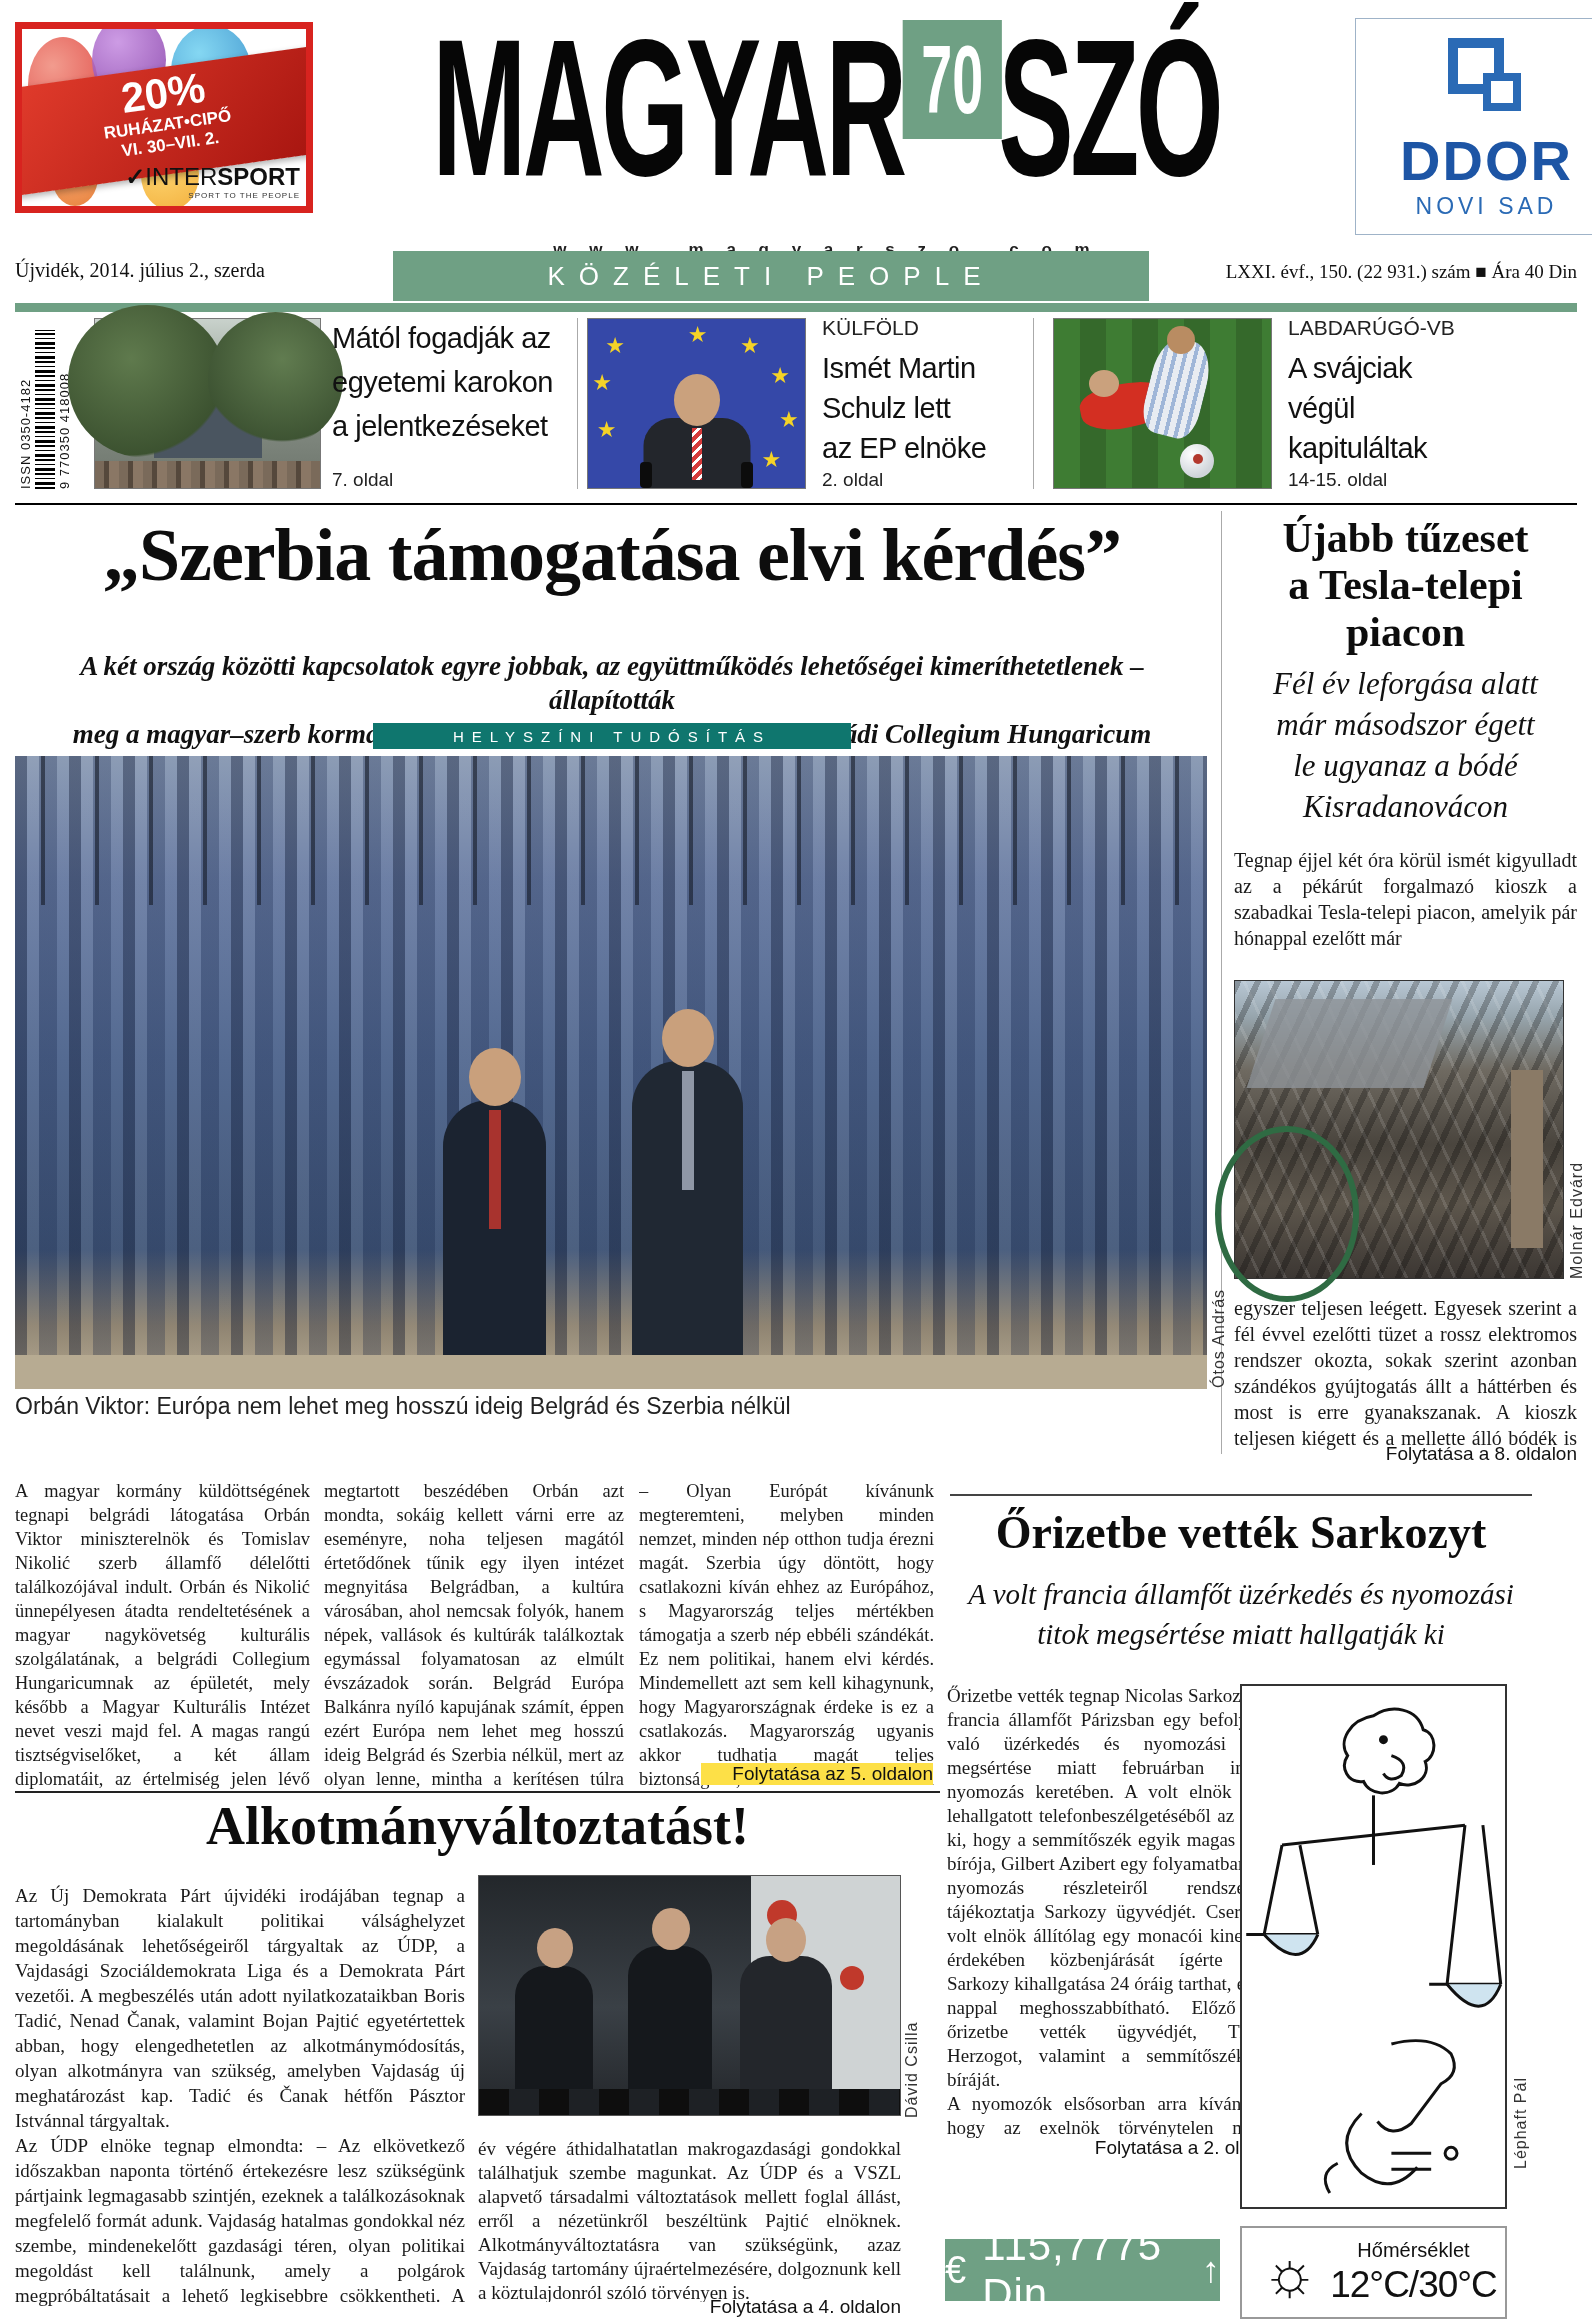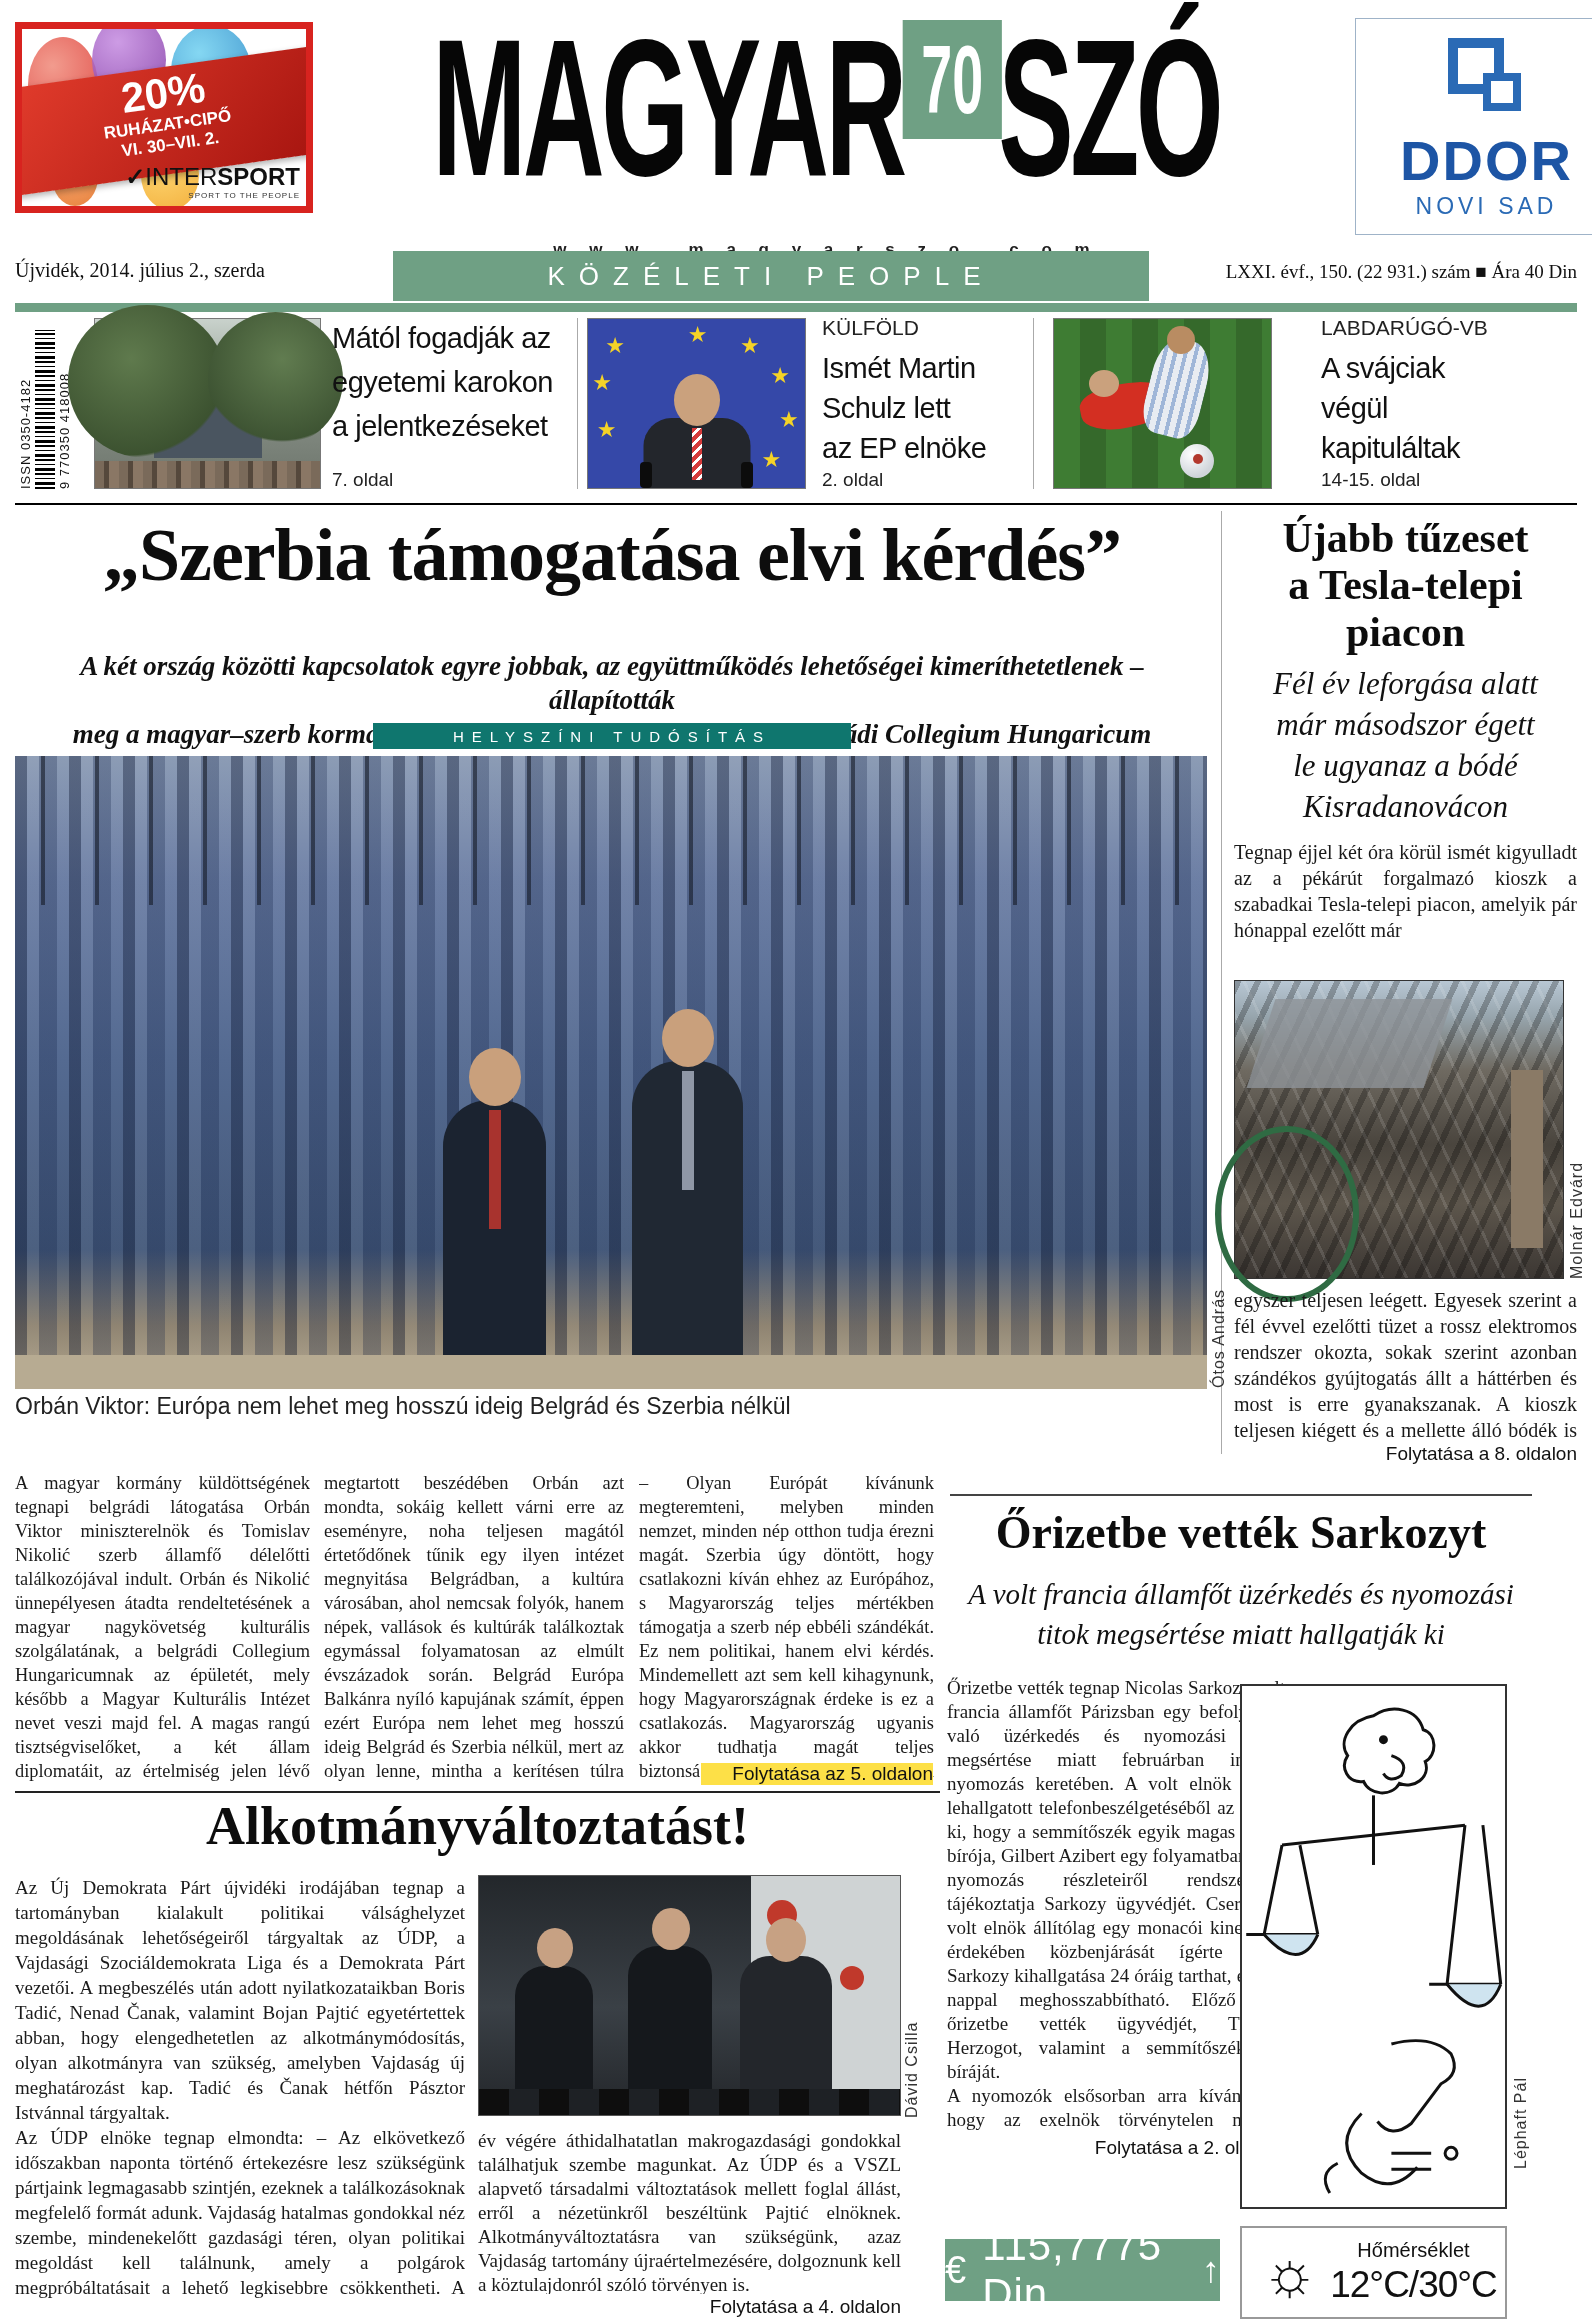--- a/index.html
+++ b/index.html
@@ -1,21 +1,21 @@
 <!DOCTYPE html>
 <html><head>
 <meta charset="utf-8">
 <style>
   html,body{margin:0;padding:0;background:#e8e8e8;}
   #page{position:relative;width:1592px;height:2321px;background:#fff;overflow:hidden;
         font-family:"Liberation Serif",serif;color:#1a1a1a;}
   .abs{position:absolute;}
   .prel{white-space:pre-line;}
   .just{text-align:justify;}
-  .ovh{overflow:hidden;}
+  .ovh{overflow:hidden;margin-top:8px;}
   .vtext{writing-mode:vertical-rl;transform:rotate(180deg);font-family:"Liberation Sans",sans-serif;
          font-size:16px;color:#333;letter-spacing:1px;}
 
   
   .ad{left:15px;top:22px;width:284px;height:177px;border:7px solid #d8231f;background:#fff;overflow:hidden;}
   .balloon{position:absolute;border-radius:50%;opacity:.85;}
   .ribbon{position:absolute;left:-14px;top:38px;width:318px;height:103px;
           background:linear-gradient(135deg,#e23c2c,#a5140f);transform:rotate(-8deg);
           color:#fff;text-align:center;padding-top:4px;box-shadow:0 3px 6px rgba(0,0,0,.3);}
   .ribbon .big{font-family:"Liberation Sans",sans-serif;font-weight:700;font-size:42px;line-height:44px;}
@@ -229,21 +229,21 @@
 
   <div class="abs tphoto" style="left:1053px;width:219px;
        background:repeating-linear-gradient(90deg,#3e7c33 0 26px,#35692b 26px 52px);">
     <div style="position:absolute;left:12%;top:38%;width:44%;height:26%;background:#d32f22;border-radius:40% 60% 50% 50%;transform:rotate(-12deg);"></div>
     <div style="position:absolute;left:16%;top:30%;width:14%;height:16%;background:#caa17d;border-radius:50%;"></div>
     <div style="position:absolute;left:44%;top:12%;width:26%;height:58%;background:repeating-linear-gradient(90deg,#e8ecf2 0 6px,#9fb6d8 6px 10px);border-radius:40% 40% 30% 30%;transform:rotate(14deg);"></div>
     <div style="position:absolute;left:52%;top:4%;width:13%;height:17%;background:#b98c62;border-radius:50%;"></div>
     <div style="position:absolute;left:58%;top:74%;width:34px;height:34px;border-radius:50%;background:radial-gradient(circle at 35% 30%,#fff,#cfd4da 70%);"></div>
     <div style="position:absolute;left:64%;top:80%;width:10px;height:10px;border-radius:50%;background:#b3392e;"></div>
   </div>
-  <div class="abs teaser-txt" style="left:1321px;width:189px;">
+  <div class="abs teaser-txt" style="left:1288px;width:189px;">
     <div class="kicker">LABDARÚGÓ-VB</div>
     <div class="ttitle prel" style="line-height:40px;">A svájciak
 végül
 kapituláltak</div>
     <div class="tpage">14-15. oldal</div>
   </div>
 
   <div class="abs black-rule"></div>
   <div class="abs vdiv-right"></div>
 

